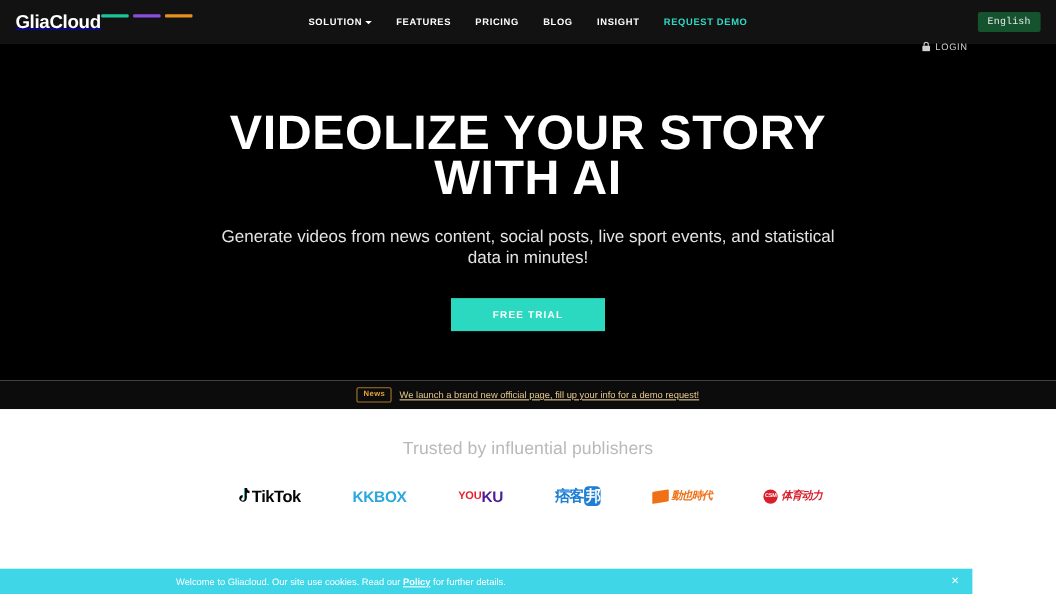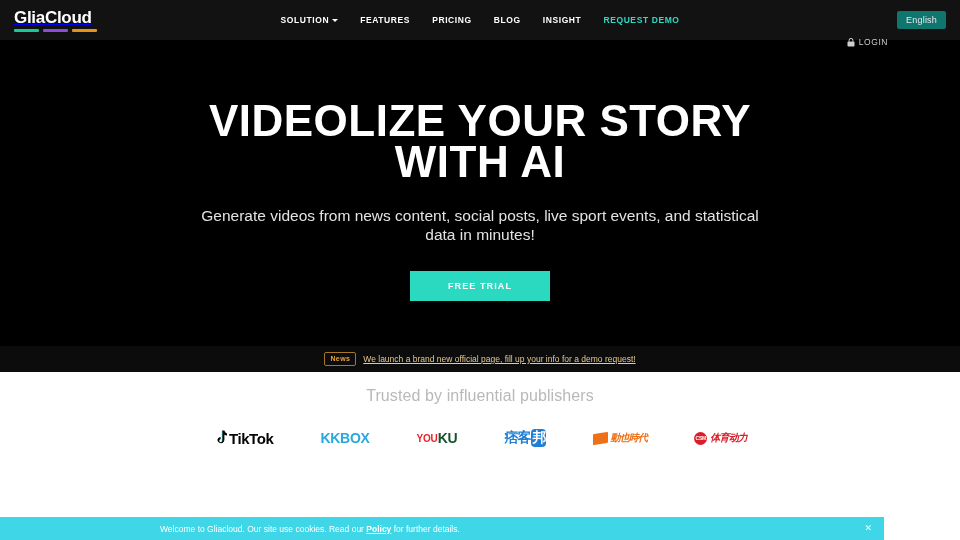--- a/index.html
+++ b/index.html
@@ -13,21 +13,21 @@
 
   
   .header {
     position:relative;
     height:40px;
     background:#121212;
     display:flex;
     align-items:center;
     padding:0 14px;
   }
-  .logo-wrap { display:flex; flex-direction:column; align-items:flex-start; }
+  .logo-wrap { display:flex; flex-direction:row; align-items:flex-start; }
   .logo-text {
     color:#ffffff;
     font-size:17px;
     font-weight:bold;
     letter-spacing:-0.3px;
     line-height:18px;
   }
   .logo-bars { display:flex; gap:4px; margin-top:2px; }
   .logo-bar { width:25px; height:3px; border-radius:1px; }
 
@@ -69,29 +69,29 @@
     gap:9px;
   }
   .login {
     display:flex; align-items:center; gap:4px;
     color:#cfcfcf; font-size:8.5px; letter-spacing:0.6px;
     text-decoration:none;
     margin-top:44px;
   }
   .lock-icon { display:block; }
   .lang-btn {
-    background:#0f766e;
+    background:#14532d;
     color:#e8e8ee;
     font-size:9px;
     padding:4px 9px;
     border:none;
     border-radius:2px;
     letter-spacing:0.2px;
     cursor:pointer;
-    font-family:Liberation Sans, sans-serif;
+    font-family:Liberation Mono, monospace;
   }
 
   
   .hero {
     background:#000000;
     height:306px;
     display:flex;
     flex-direction:column;
     align-items:center;
     justify-content:flex-start;
@@ -155,41 +155,41 @@
     white-space:nowrap;
   }
 
   
   .publishers {
     background:#ffffff;
     height:145px;
     display:flex;
     flex-direction:column;
     align-items:center;
-    padding-top:15px;
+    padding-top:28px;
   }
   .publishers-title {
     color:#b9b9b9;
     font-size:16px;
     font-weight:400;
     letter-spacing:0.1px;
   }
   .logo-row {
     margin-top:22px;
     display:flex;
     align-items:center;
     justify-content:center;
     gap:47px;
   }
   .brand { display:flex; align-items:center; height:22px; }
 
   .tiktok { gap:2px; color:#050505; font-size:15px; font-weight:bold; letter-spacing:-0.4px; }
   .kkbox { color:#29a8df; font-size:14px; font-weight:bold; letter-spacing:-0.3px; }
   .youku-you { color:#ea1f27; font-size:10px; font-weight:bold; letter-spacing:-0.2px; }
-  .youku-ku { color:#14532d; font-size:14px; font-weight:bold; letter-spacing:-0.2px; }
+  .youku-ku { color:#4c1d95; font-size:14px; font-weight:bold; letter-spacing:-0.2px; }
   .pixnet { color:#1e7fd4; font-size:14px; font-weight:bold; letter-spacing:-1px; display:flex; align-items:center; }
   .pixnet-box {
     background:#1e7fd4; color:#ffffff;
     border-radius:4px; padding:0 1px;
     margin-left:1px;
   }
   .dongli { display:flex; align-items:center; gap:2px; }
   .dongli-mark {
     width:15px; height:11px; background:#f07017;
     transform:skewY(-9deg);

